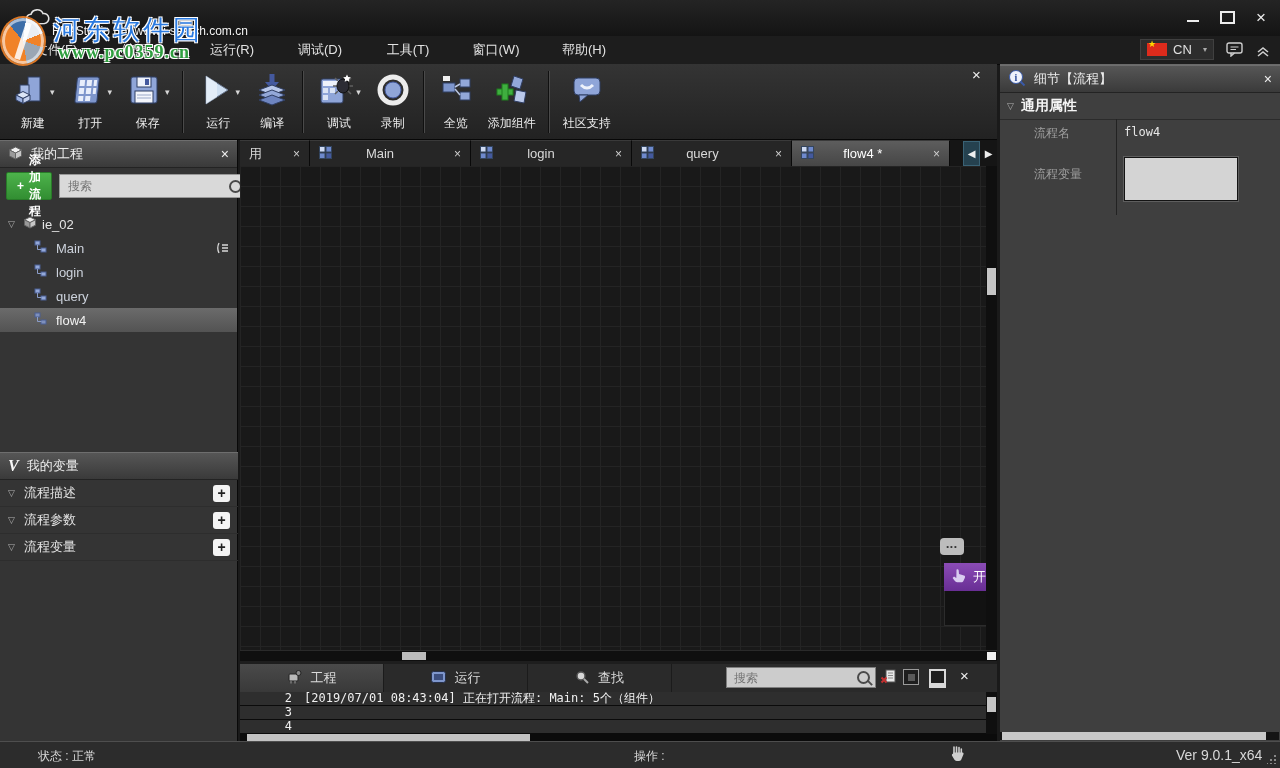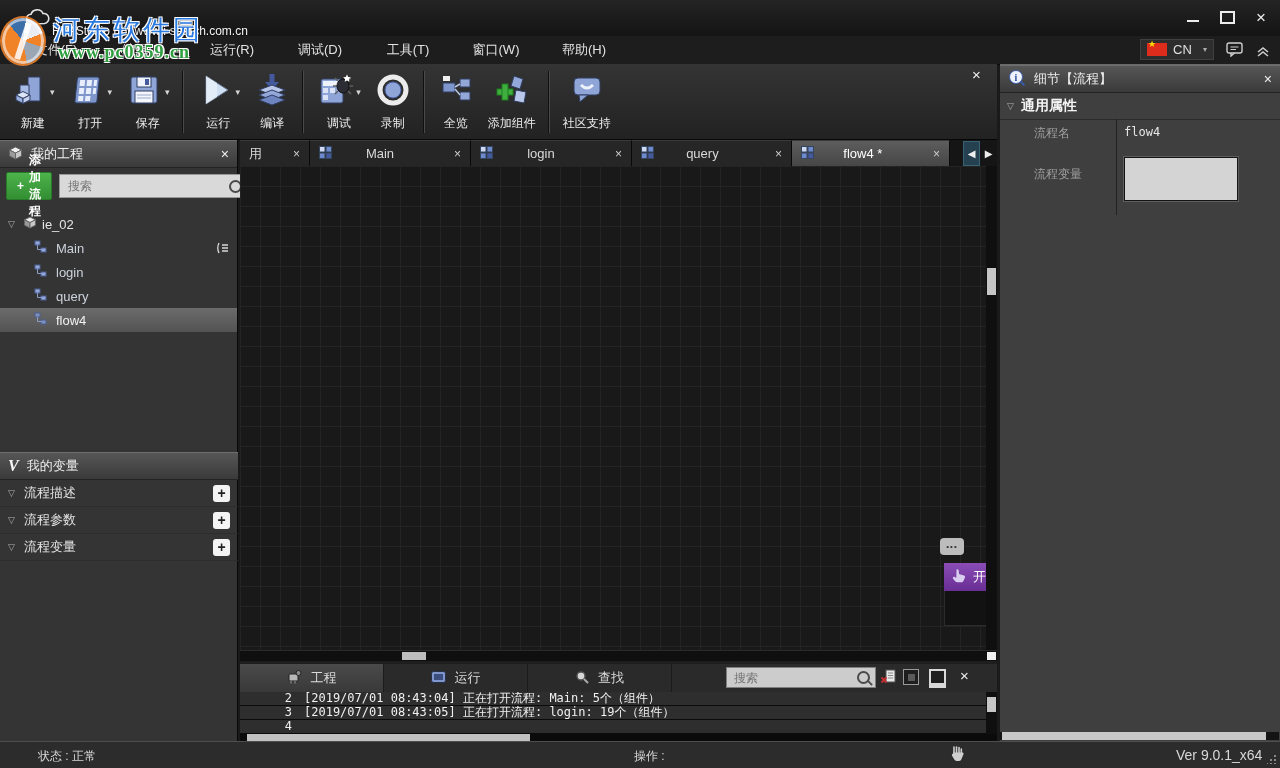--- a/index.html
+++ b/index.html
@@ -551,21 +551,20 @@
     <span class="bp-ic sq-panel" style="left:689px"></span>
     <span class="bp-ic bp-close" style="left:720px;top:3px">×</span>
   </div>
   <div class="log-area">
     <div class="log-row">
         <span class="log-num">2</span>
         <span>[2019/07/01 08:43:04] 正在打开流程: Main: 5个（组件）</span>
       </div>
     <div class="log-row">
         <span class="log-num">3</span>
-        <span>[2019/07/01 08:43:05] 正在打开流程: login: 19个（组件）</span>
       </div>
     <div class="log-row">
         <span class="log-num">4</span>
       </div>
   </div>
   <div class="log-vscroll">
       <div class="log-vthumb"></div>
     </div>
   <div class="bp-hscroll">
       <div class="bp-hthumb"></div>

